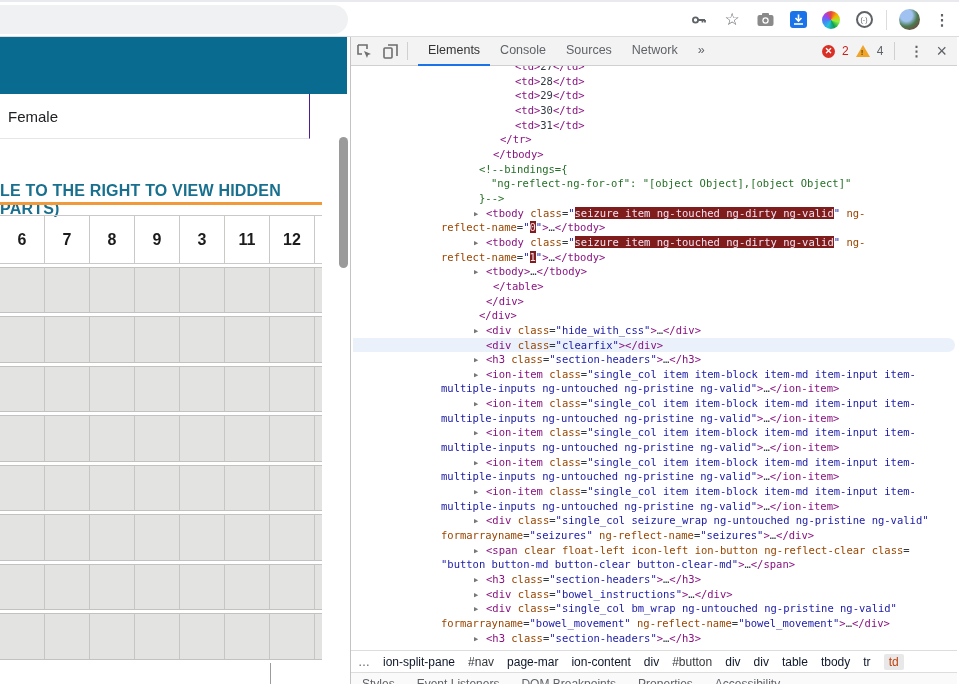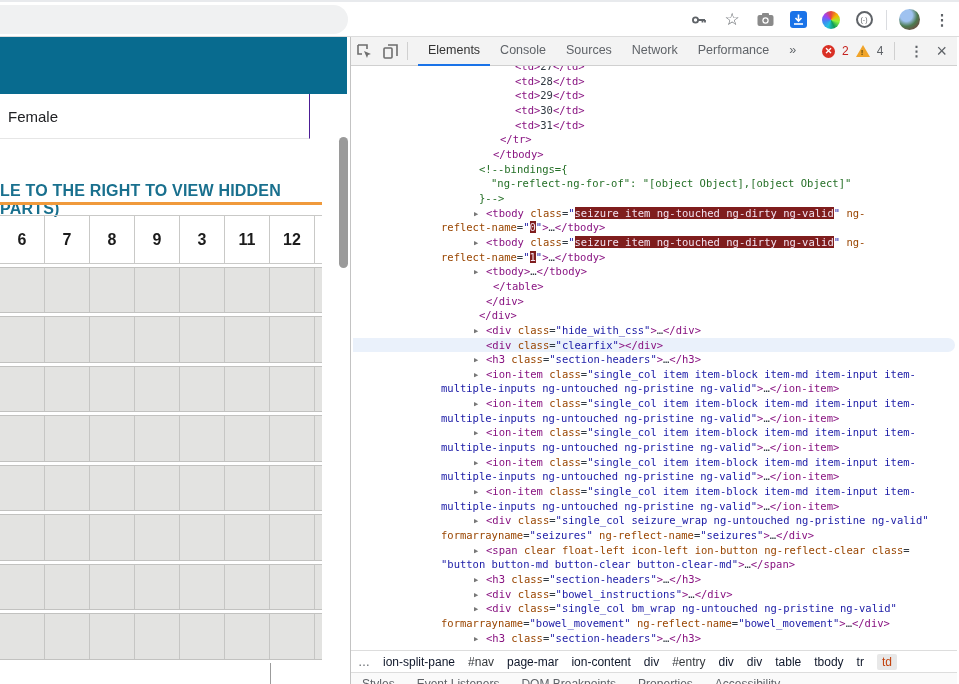--- a/index.html
+++ b/index.html
@@ -158,21 +158,20 @@
             <rect x="2" y="5" width="8" height="10" rx="1" fill="none" stroke="#6e6e6e" stroke-width="1.6"></rect>
             <path d="M6 2 h9 v11" fill="none" stroke="#6e6e6e" stroke-width="1.6"></path>
           </svg>
       </div>
       <div class="dt-sep"></div>
       <div class="dt-tabs">
           <div class="dt-tab active" style="border-bottom-color: rgb(26, 115, 232);">Elements</div>
           <div class="dt-tab">Console</div>
           <div class="dt-tab">Sources</div>
           <div class="dt-tab">Network</div>
-          <div class="dt-tab">Performance</div>
           <div class="dt-tab">»</div>
         </div>
       <div class="dt-right">
         <div class="err-badge">✕</div>
         <span class="err-count">2</span>
         <div class="warn-badge">
             <i>!</i>
           </div>
         <span class="warn-count">4</span>
         <div class="dt-sep"></div>
@@ -225,21 +224,21 @@
         <div class="code-line" style="left: 135px; top: 564.662px;"><span class="arrow-glyph">▶</span><span class="tk-g">&lt;h3</span><span class="tk-p"> </span><span class="tk-a">class</span><span class="tk-p">=</span><span class="tk-v">"section-headers"</span><span class="tk-g">&gt;</span><span class="tk-p">…</span><span class="tk-g">&lt;/h3&gt;</span></div>
       </div>
 
     <div class="dt-crumbs">
         <span class="crumb-dim">…</span>
         <span class="crumb-node">ion-split-pane</span>
         <span class="crumb-id">#nav</span>
         <span class="crumb-node">page-mar</span>
         <span class="crumb-node">ion-content</span>
         <span class="crumb-node">div</span>
-        <span class="crumb-id">#entry</span>
+        <span class="crumb-id">#button</span>
         <span class="crumb-node">div</span>
         <span class="crumb-node">div</span>
         <span class="crumb-node">table</span>
         <span class="crumb-node">tbody</span>
         <span class="crumb-node">tr</span>
         <span class="crumb-selected">td</span>
       </div>
     <div class="dt-sidetabs">
         <span>Styles</span>
         <span>Event Listeners</span>

